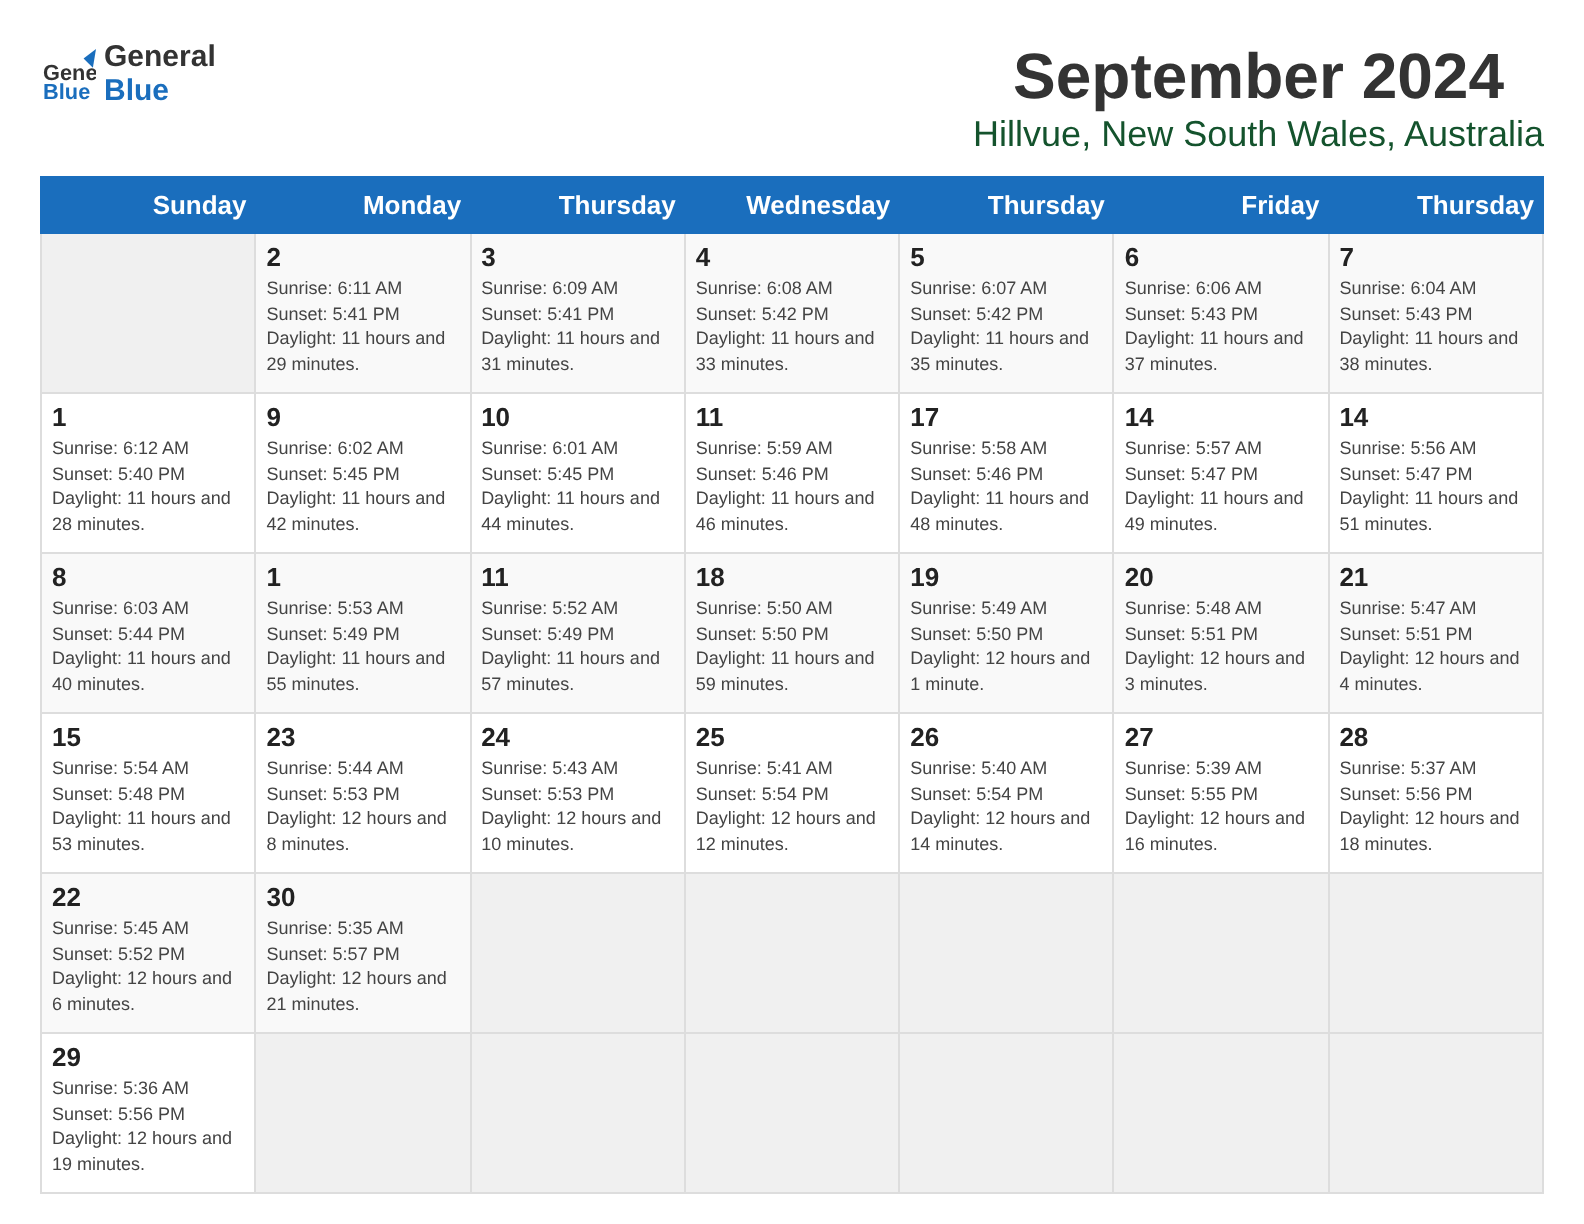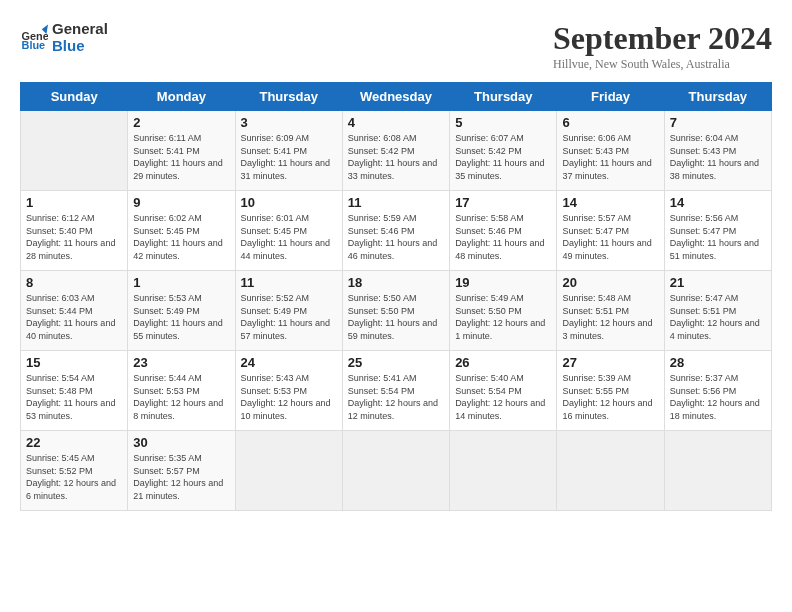--- a/index.html
+++ b/index.html
@@ -19,44 +19,43 @@
     .logo {
       display: flex;
       align-items: center;
       gap: 4px;
     }
     .logo-icon {
       width: 28px;
       height: 28px;
     }
     .title-block {
-      text-align: left;
-      font-family: Liberation Serif, serif;
+      text-align: center;
     }
     .calendar-title {
       font-size: 32px;
       font-weight: bold;
       color: #333;
     }
     .calendar-subtitle {
-      font-size: 12px;
-      color: #737373;
+      font-size: 18px;
+      color: #14532d;
     }
     table {
       width: 100%;
       border-collapse: collapse;
       table-layout: fixed;
     }
     thead th {
       background: #1a6ebd;
       color: #fff;
       font-size: 13px;
       font-weight: bold;
       padding: 6px 4px;
-      text-align: center;
+      text-align: right;
       border: 1px solid #1a6ebd;
     }
     tbody td {
       border: 1px solid #ddd;
       vertical-align: top;
       padding: 4px 5px;
       font-size: 9.5px;
       color: #333;
       background: #fff;
       height: 80px;
@@ -239,14 +238,26 @@
         <td>
           <span class="day-num">30</span>
           <div class="cell-text">Sunrise: 5:35 AM<br>Sunset: 5:57 PM<br>Daylight: 12 hours and 21 minutes.</div>
         </td>
         <td class="empty"></td>
         <td class="empty"></td>
         <td class="empty"></td>
         <td class="empty"></td>
         <td class="empty"></td>
       </tr>
+      <tr>
+        <td>
+          <span class="day-num">29</span>
+          <div class="cell-text">Sunrise: 5:36 AM<br>Sunset: 5:56 PM<br>Daylight: 12 hours and 19 minutes.</div>
+        </td>
+        <td class="empty"></td>
+        <td class="empty"></td>
+        <td class="empty"></td>
+        <td class="empty"></td>
+        <td class="empty"></td>
+        <td class="empty"></td>
+      </tr>
     </tbody>
 </table>
 
 </body></html>

